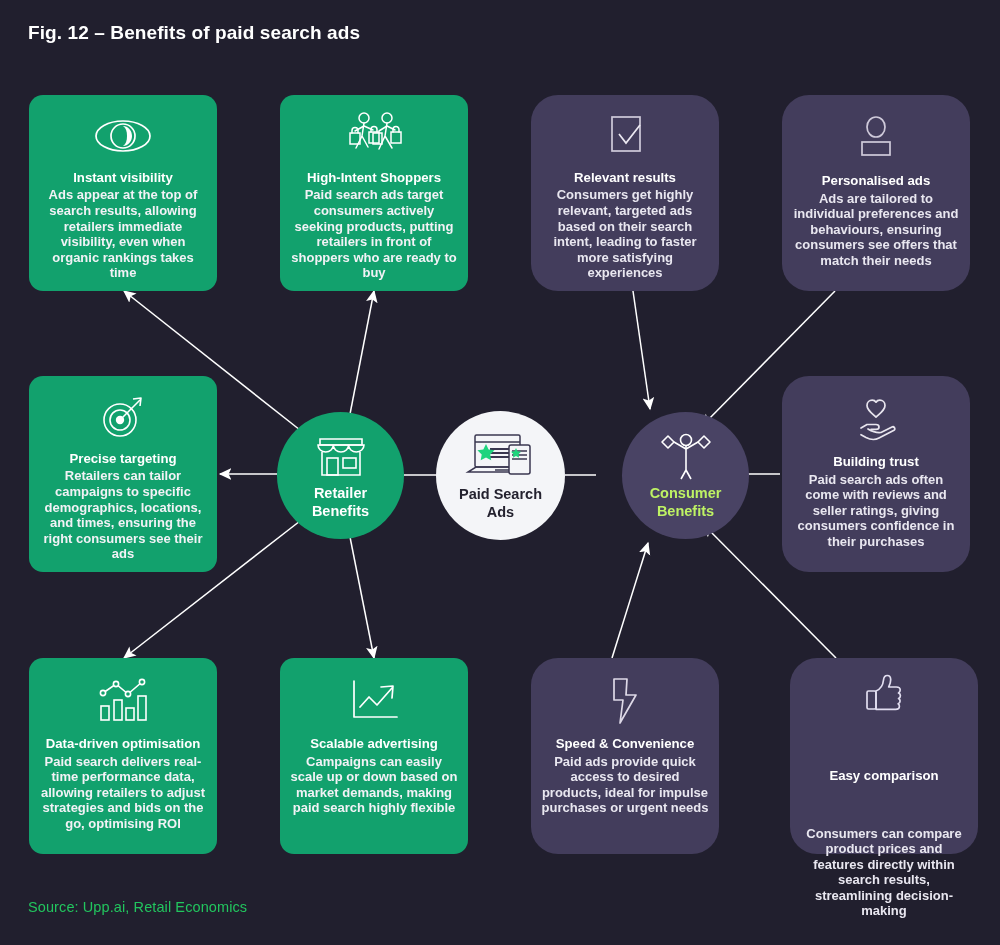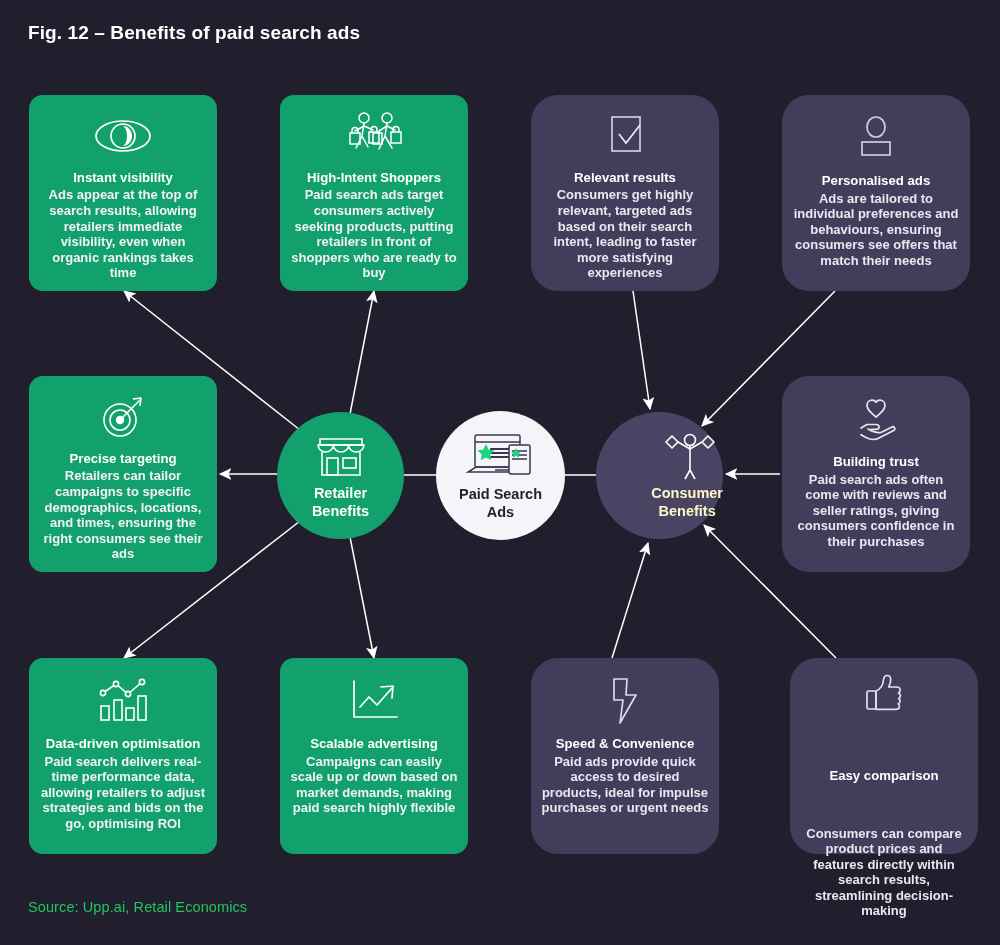--- a/index.html
+++ b/index.html
@@ -46,21 +46,21 @@
     border-radius: 50%;
     display: flex; flex-direction: column;
     align-items: center; justify-content: center;
     text-align: center;
   }
   .hub .hico { margin-bottom: 4px; display:flex; align-items:center; justify-content:center; }
   .hub .hlbl { font-size: 14.5px; font-weight: bold; line-height: 1.18; }
 
   #hub-retailer { left: 277px; top: 412px; width: 127px; height: 127px; background: #12a16d; color:#fff; }
   #hub-center   { left: 436px; top: 411px; width: 129px; height: 129px; background: #f4f5f8; color:#24222f; }
-  #hub-consumer { left: 596px; top: 412px; width: 127px; height: 127px; background: #494364; color:#fef9c3;align-items:flex-end; }
+  #hub-consumer { left: 622px; top: 412px; width: 127px; height: 127px; background: #494364; color:#bef264; }
 </style>
 </head>
 <body>
 
 <div id="stage">
 
   <div id="title">Fig. 12 – Benefits of paid search ads</div>
 
   <svg id="links" viewBox="0 0 1000 945">
     <defs>

